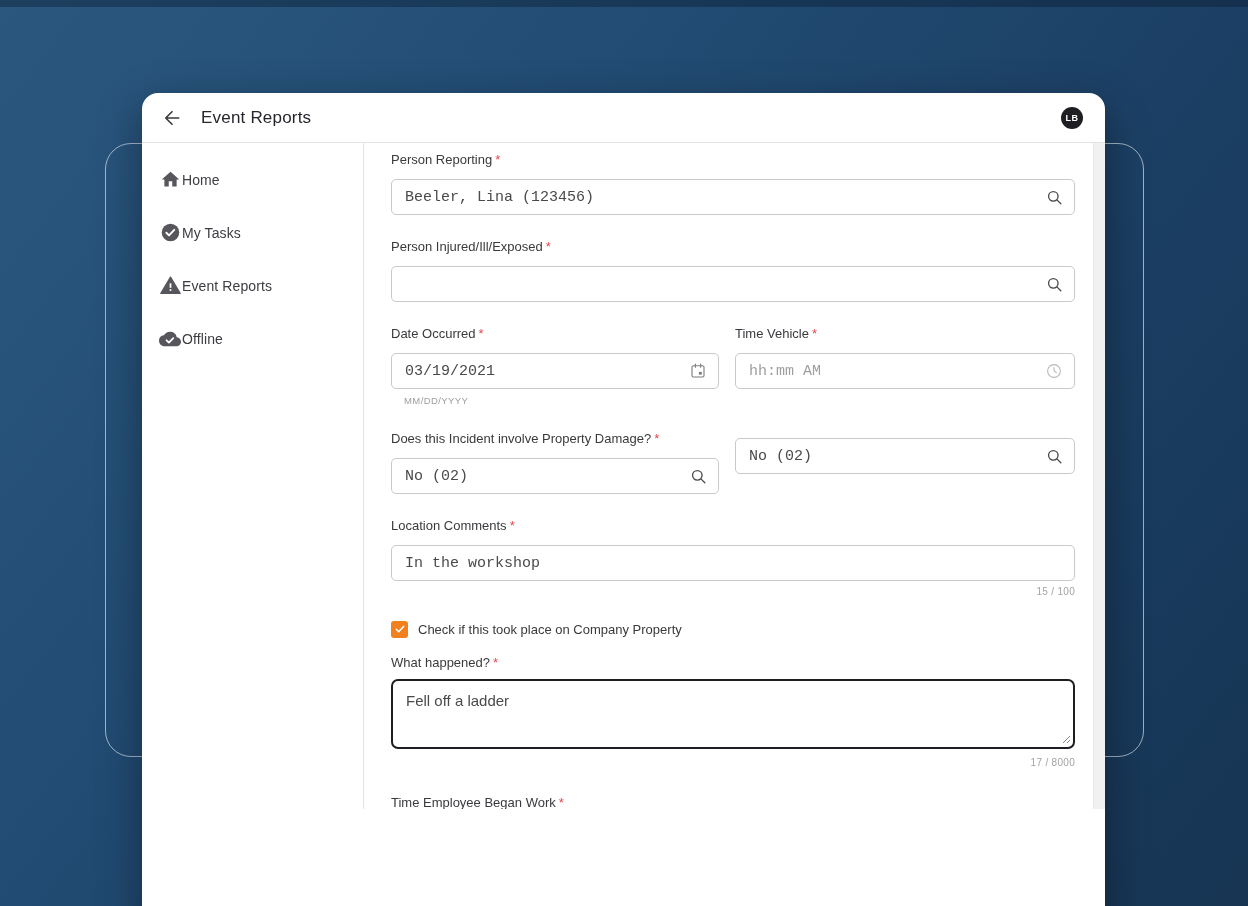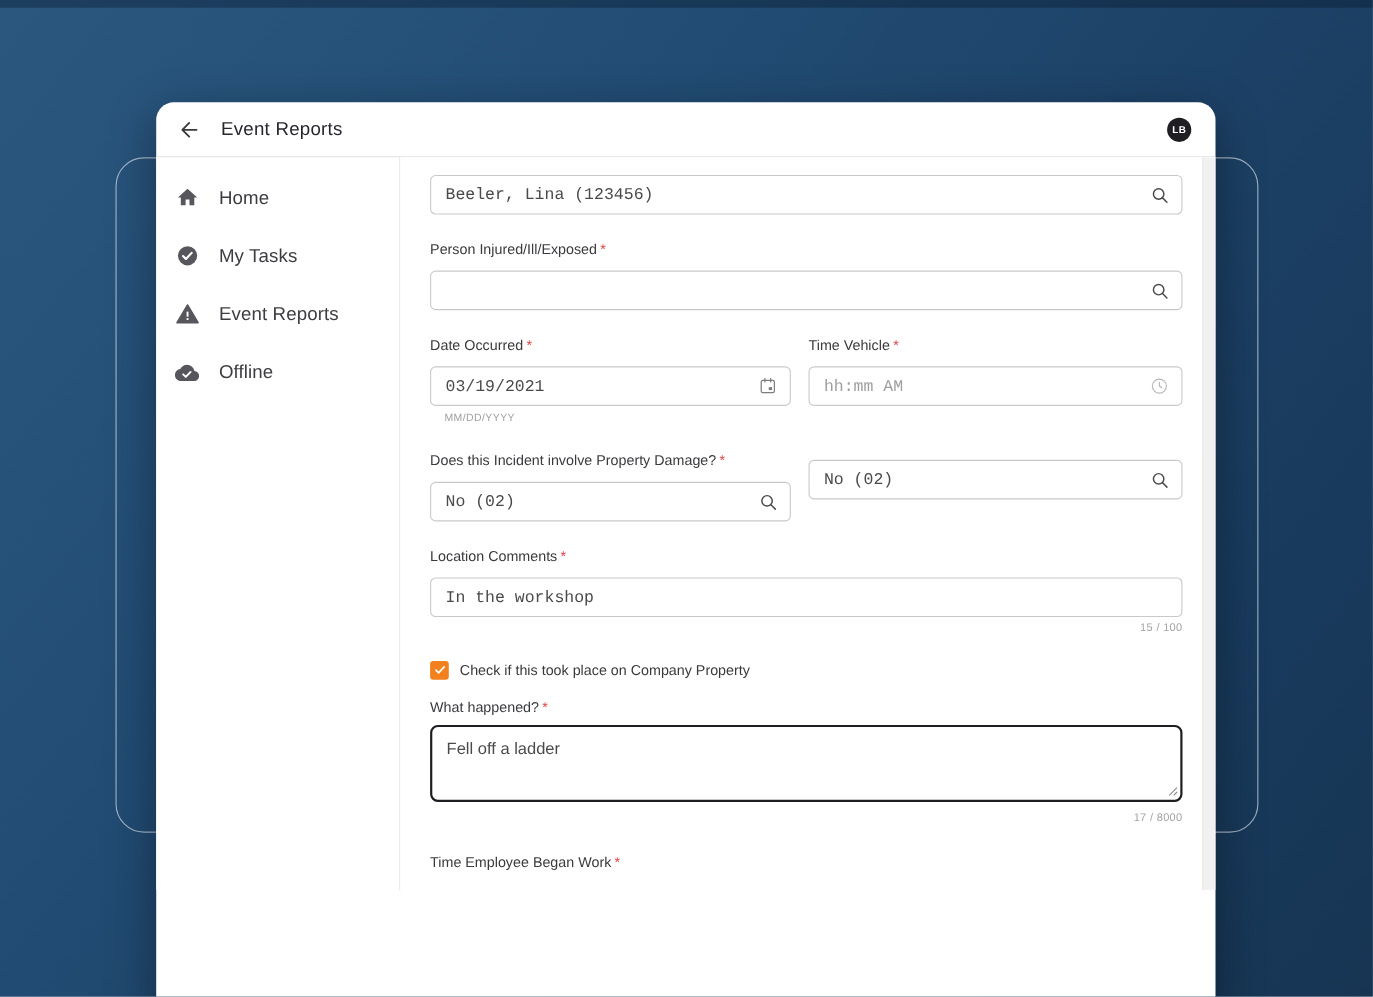--- a/index.html
+++ b/index.html
@@ -29,21 +29,21 @@
   .avatar{
     position:absolute;right:22px;top:14px;width:22px;height:22px;border-radius:50%;
     background:#1f1f23;color:#ffffff;font-size:9px;font-weight:bold;
     display:flex;align-items:center;justify-content:center;letter-spacing:.4px;cursor:pointer;
   }
   
   .app-body{display:flex;height:666px;}
   .sidebar{width:222px;border-right:1px solid #e4e4e4;box-sizing:border-box;padding-top:10px;background:#fff;}
   .nav-item{height:53px;display:flex;align-items:center;padding-left:16px;cursor:pointer;}
   .nav-icon{width:24px;height:24px;display:flex;align-items:center;justify-content:center;}
-  .nav-label{margin-left:17px;font-size:17px;color:#3c3c42;letter-spacing:.1px;}
+  .nav-label{font-size:14px;color:#3c3c42;letter-spacing:.1px;}
   
   .content{flex:1;position:relative;box-sizing:border-box;padding:7px 30px 0 27px;overflow:hidden;background:#fff;}
   .scroll-track{position:absolute;right:0;top:0;width:12px;height:100%;background:#f1f1f1;border-left:1px solid #e9e9e9;box-sizing:border-box;}
   .f-label{font-size:13px;line-height:20px;color:#3a3a3e;}
   .req{color:#e5484d;margin-left:3px;}
   .input-wrap{position:relative;margin-top:9px;}
   .input-wrap input{
     width:100%;height:36px;box-sizing:border-box;border:1px solid #c9c9c9;border-radius:5px;
     padding:0 40px 0 13px;font-size:15px;color:#4a4a4a;outline:none;background:#fff;
     font-family:Liberation Mono, monospace;
@@ -129,20 +129,21 @@
                 <path d="M19.35 10.04A7.49 7.49 0 0 0 12 4C9.11 4 6.6 5.64 5.35 8.04A5.994 5.994 0 0 0 0 14c0 3.31 2.69 6 6 6h13c2.76 0 5-2.24 5-5 0-2.64-2.05-4.78-4.65-4.96z" fill="#56565c"></path>
                 <path d="M8.2 13.4l2.6 2.6 4.8-5" fill="none" stroke="#ffffff" stroke-width="1.9" stroke-linecap="round" stroke-linejoin="round"></path>
               </svg>
           </span>
           <span class="nav-label">Offline</span>
         </div>
       </nav>
 
       <main class="content">
 
+        <div class="f-label"><span>Person Reporting</span><span class="req">*</span></div>
         <div class="input-wrap">
           <input type="text" value="Beeler, Lina (123456)" style="">
           <span class="trail-icon">
             <svg width="19" height="19" viewBox="0 0 24 24">
                 <circle cx="10.5" cy="10.5" r="6" fill="none" stroke="#4a4a4a" stroke-width="1.7"></circle>
                 <line x1="15" y1="15" x2="20" y2="20" stroke="#4a4a4a" stroke-width="1.7" stroke-linecap="round"></line>
               </svg>
           </span>
         </div>
 

